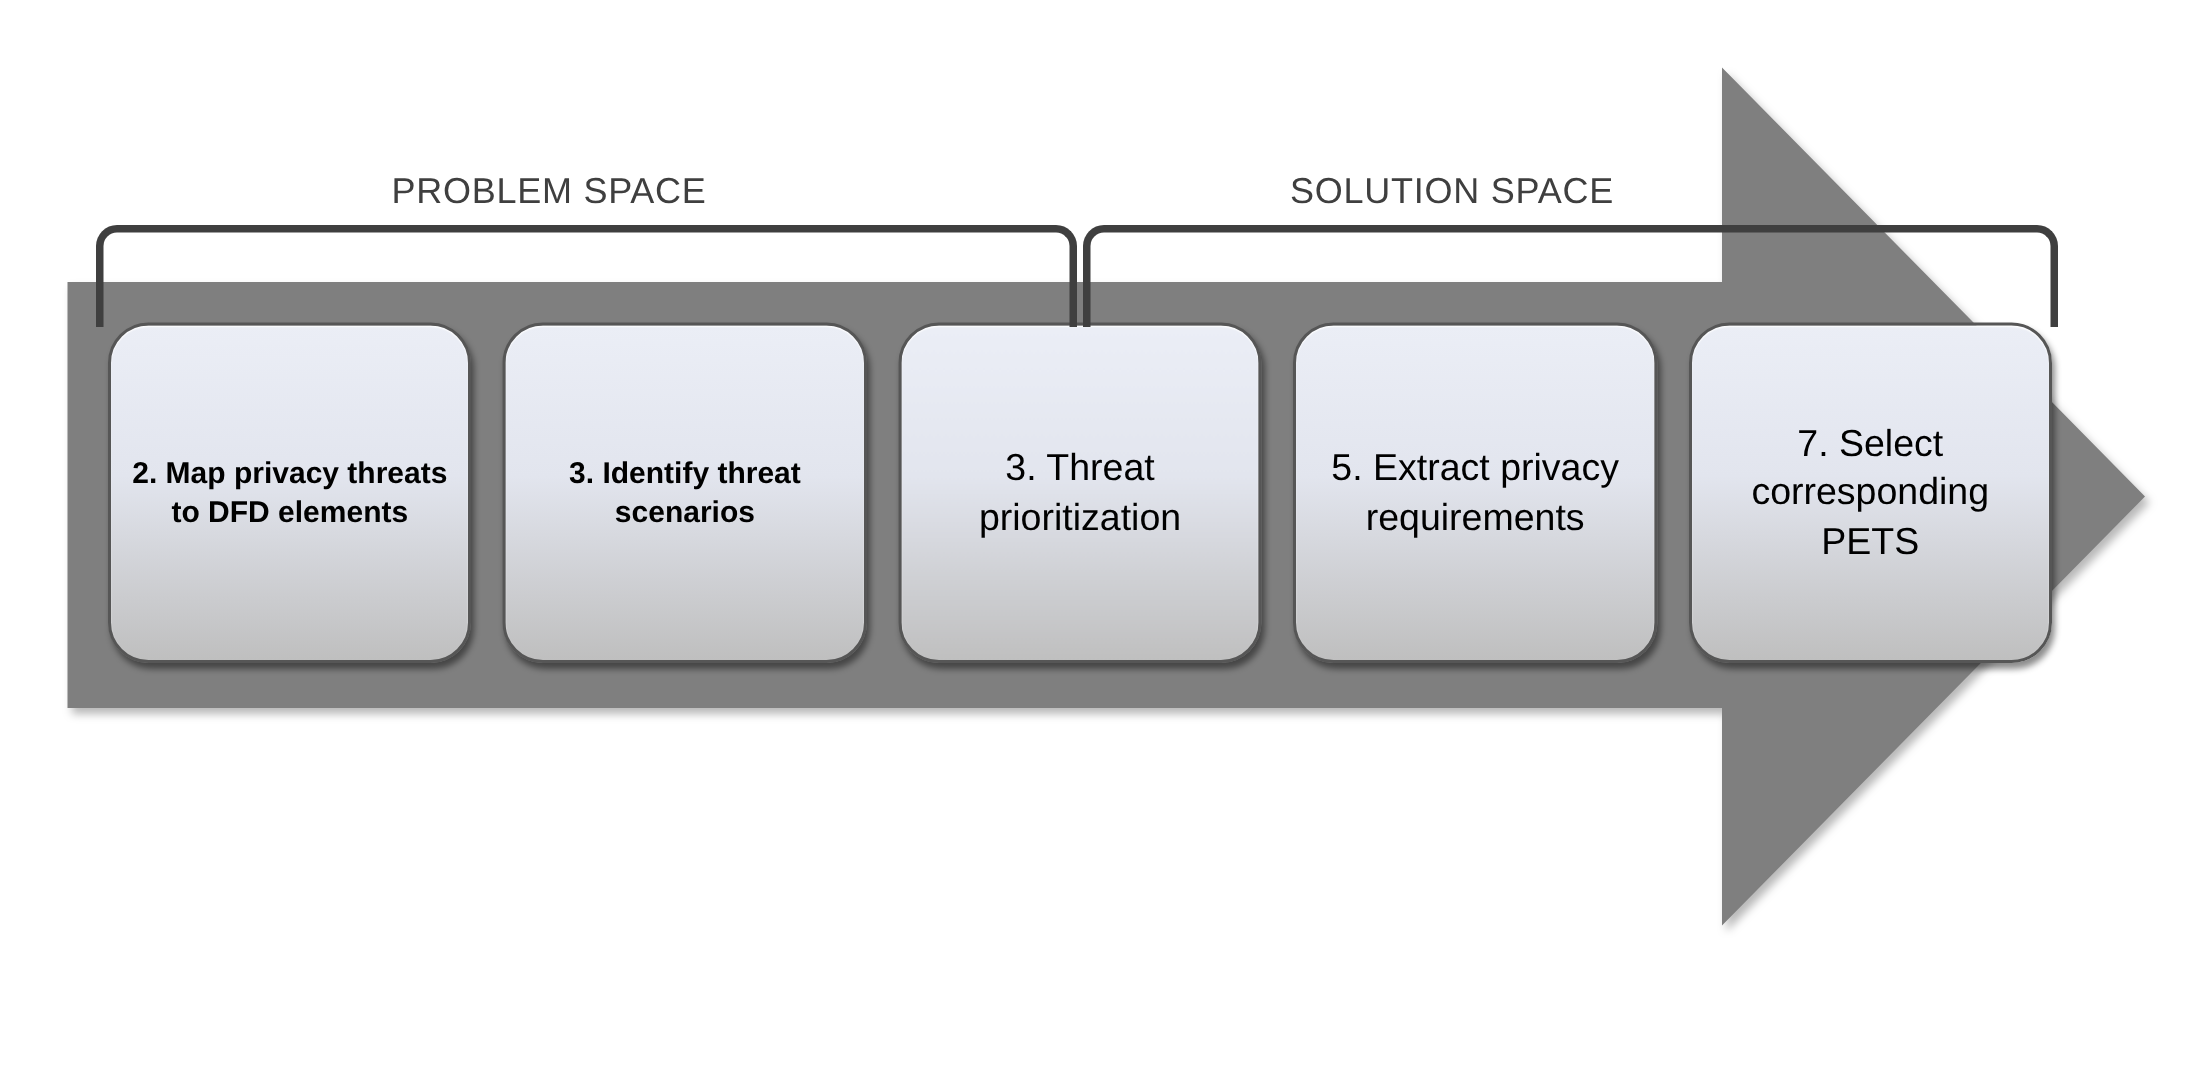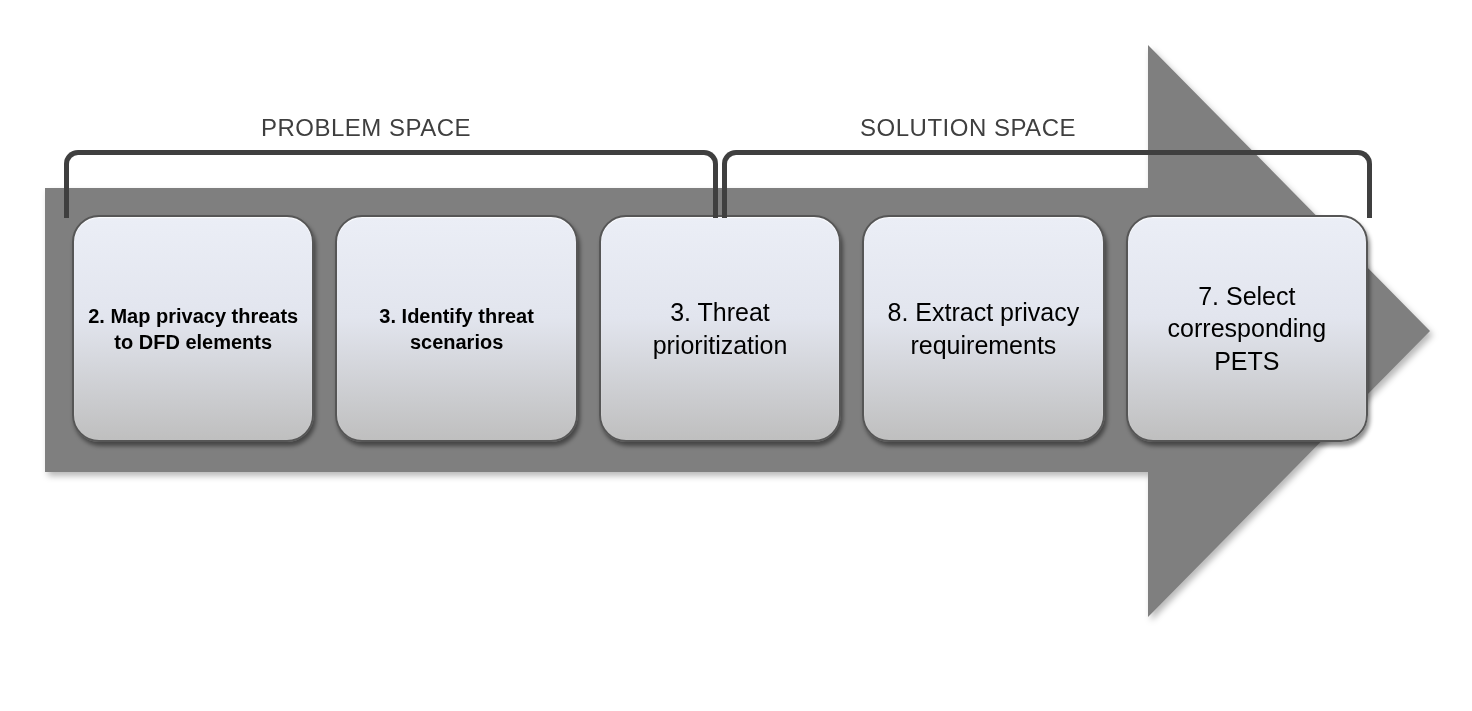--- a/index.html
+++ b/index.html
@@ -106,17 +106,17 @@
   <div class="bracket bracket-solution"></div>
 
   <div class="space-label label-problem">PROBLEM SPACE</div>
 
   <div class="space-label label-solution">SOLUTION SPACE</div>
 
   <div class="steps-row">
     <div class="step bold">2. Map privacy threats to DFD elements</div>
     <div class="step bold">3. Identify threat scenarios</div>
     <div class="step">3. Threat prioritization</div>
-    <div class="step">8. Extract privacy requirements</div>
+    <div class="step">5. Extract privacy requirements</div>
     <div class="step">7. Select corresponding PETS</div>
   </div>
 
 </div>
 
 </body></html>

